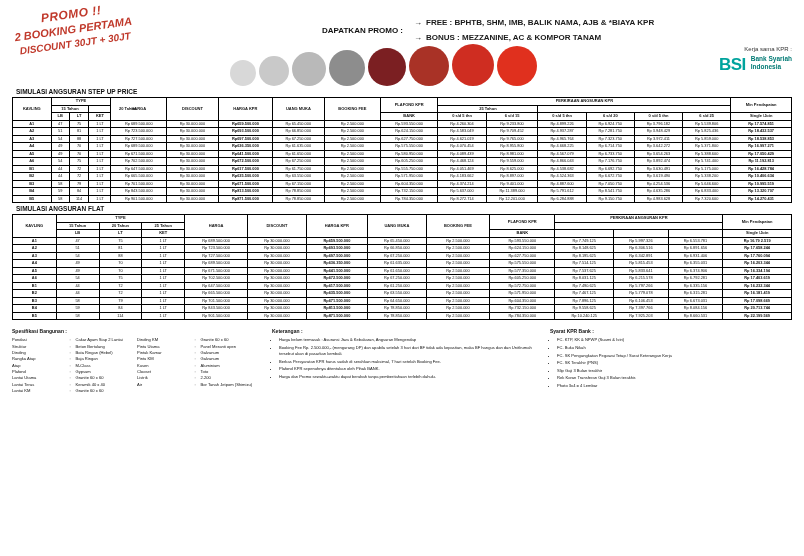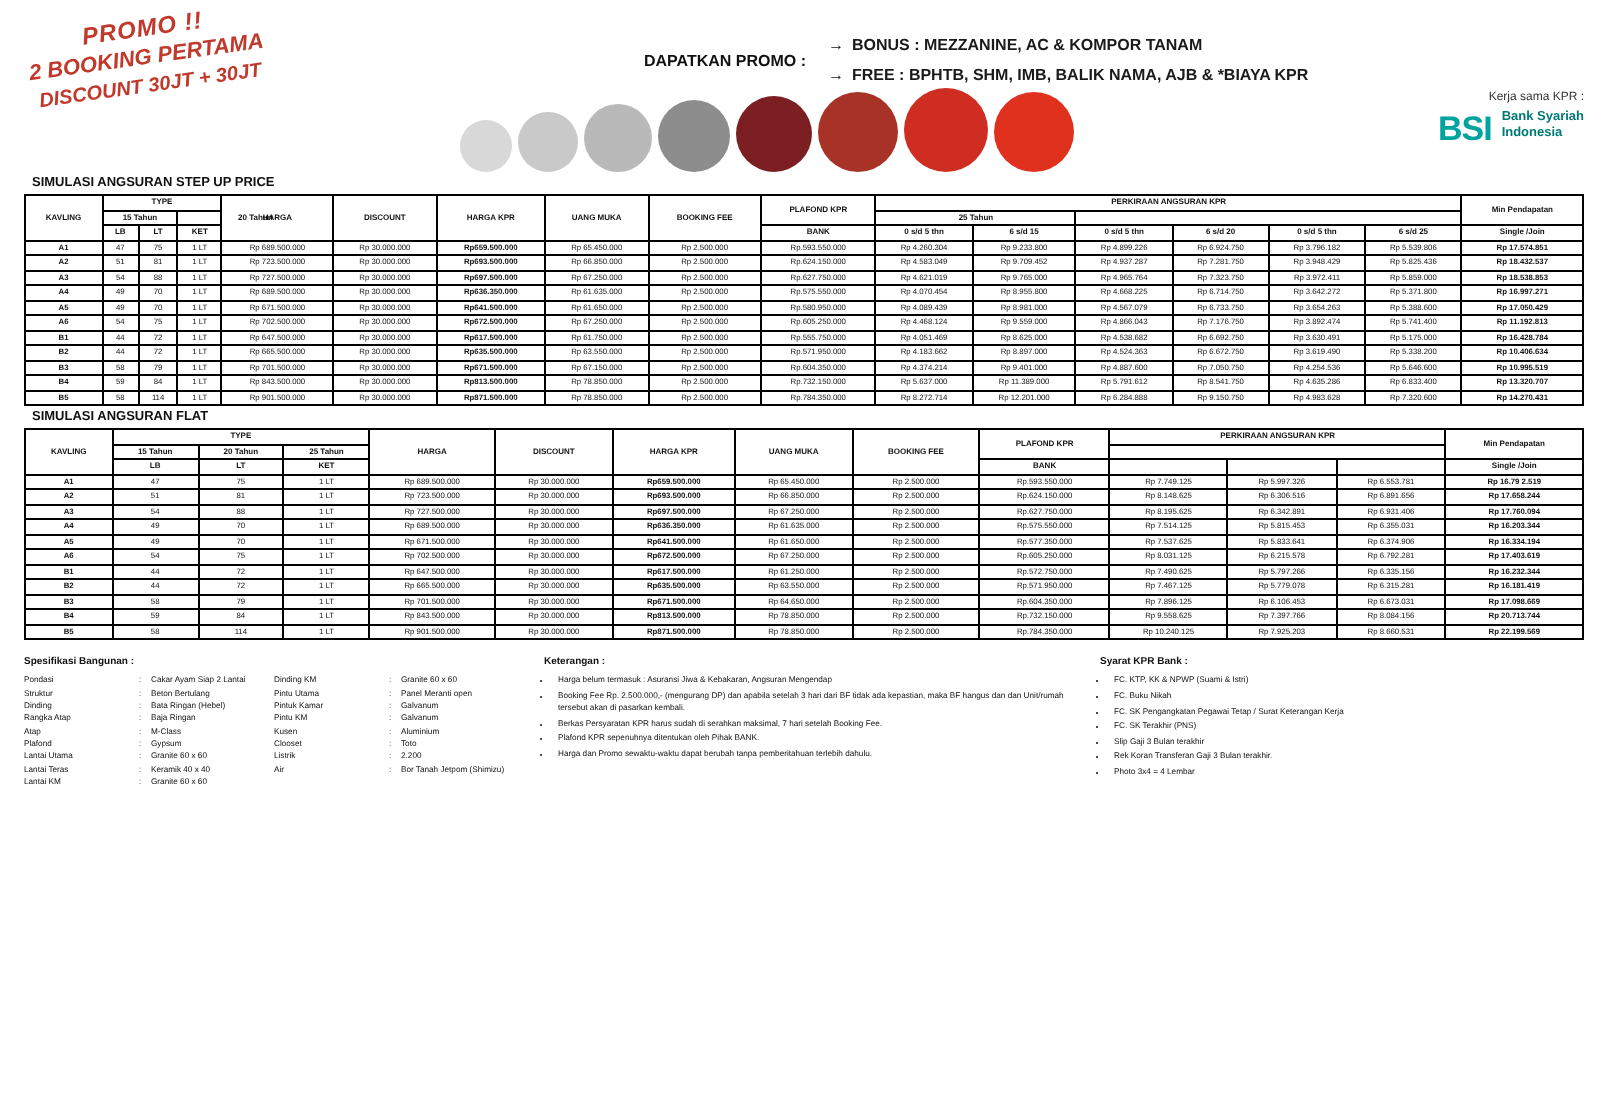--- a/index.html
+++ b/index.html
@@ -113,24 +113,24 @@
       <span style="width: 38px; height: 38px; background: rgb(123, 31, 34);"></span>
       <span style="width: 40px; height: 40px; background: rgb(169, 50, 38);"></span>
       <span style="width: 42px; height: 42px; background: rgb(207, 45, 33);"></span>
       <span style="width: 40px; height: 40px; background: rgb(224, 48, 30);"></span>
     </div>
 
   <div class="promo-right">
     <div class="label">DAPATKAN PROMO :</div>
     <div class="lines">
       <div>
-        <span class="arrow">→</span><span>BONUS : MEZZANINE, AC &amp; KOMPOR TANAM</span>
+        <span class="arrow">→</span><span>FREE : BPHTB, SHM, IMB, BALIK NAMA, AJB &amp; *BIAYA KPR</span>
       </div>
       <div>
-        <span class="arrow">→</span><span>FREE : BPHTB, SHM, IMB, BALIK NAMA, AJB &amp; *BIAYA KPR</span>
+        <span class="arrow">→</span><span>BONUS : MEZZANINE, AC &amp; KOMPOR TANAM</span>
       </div>
     </div>
   </div>
 
   <div class="bank-area">
     <div class="kerja">Kerja sama KPR :</div>
     <div class="bsi-row">
       <div class="bsi-logo">BSI</div>
       <div class="bsi-name">
         <div>Bank Syariah</div>

